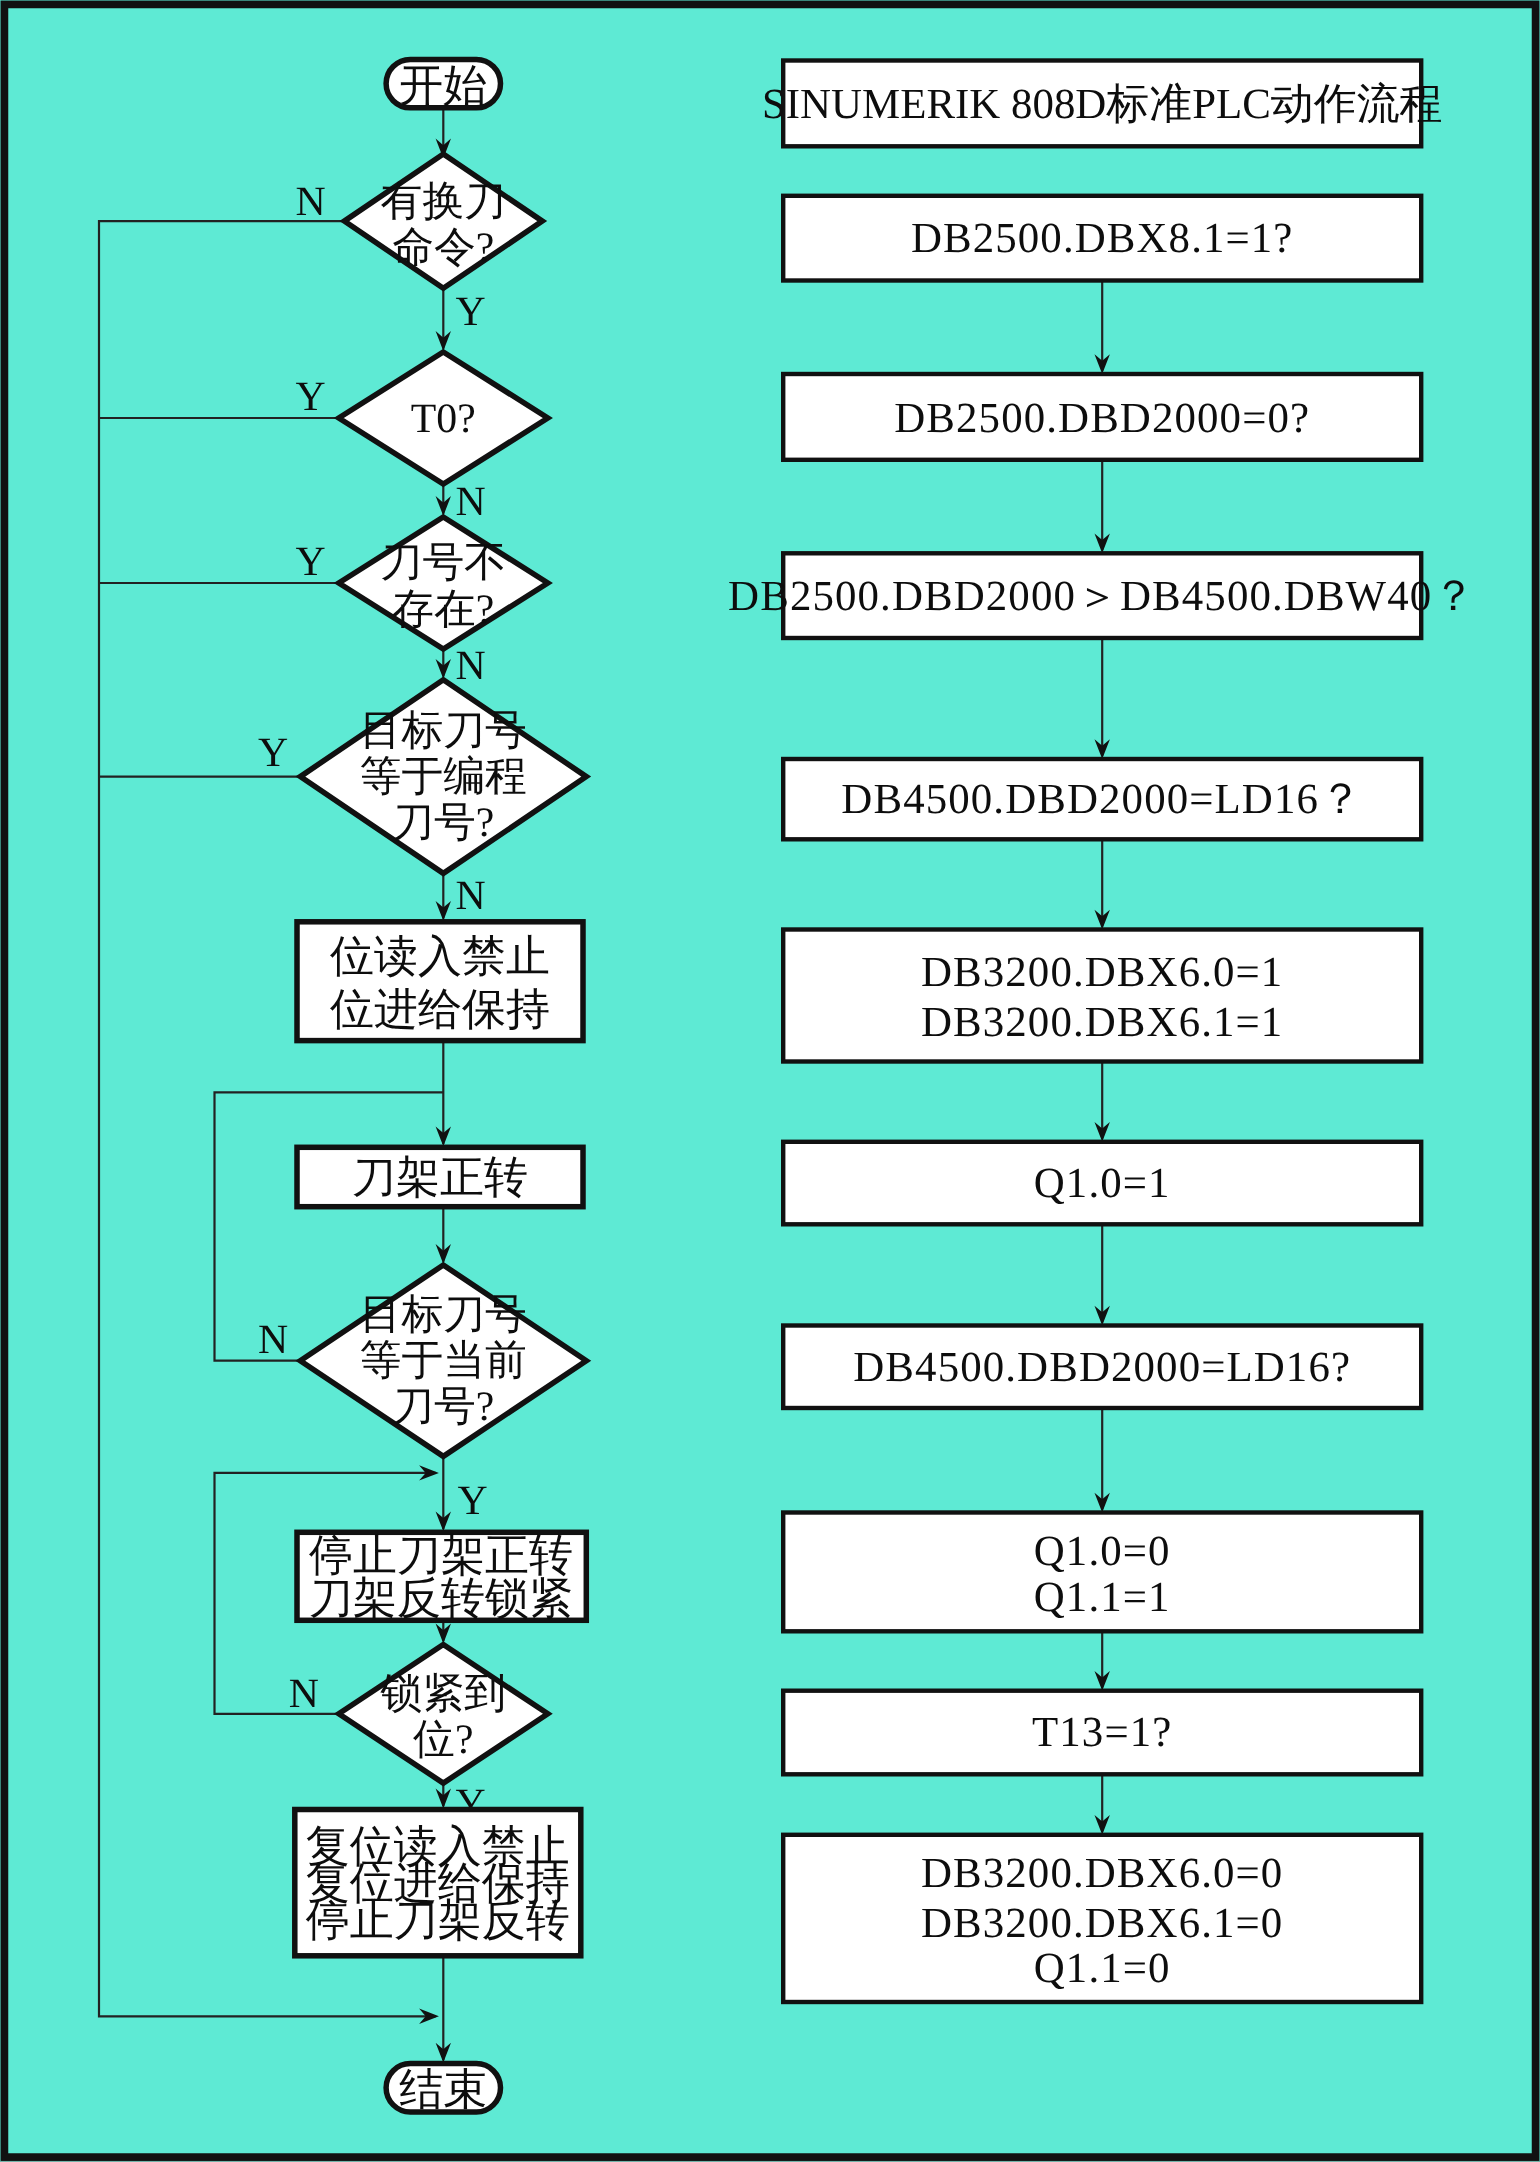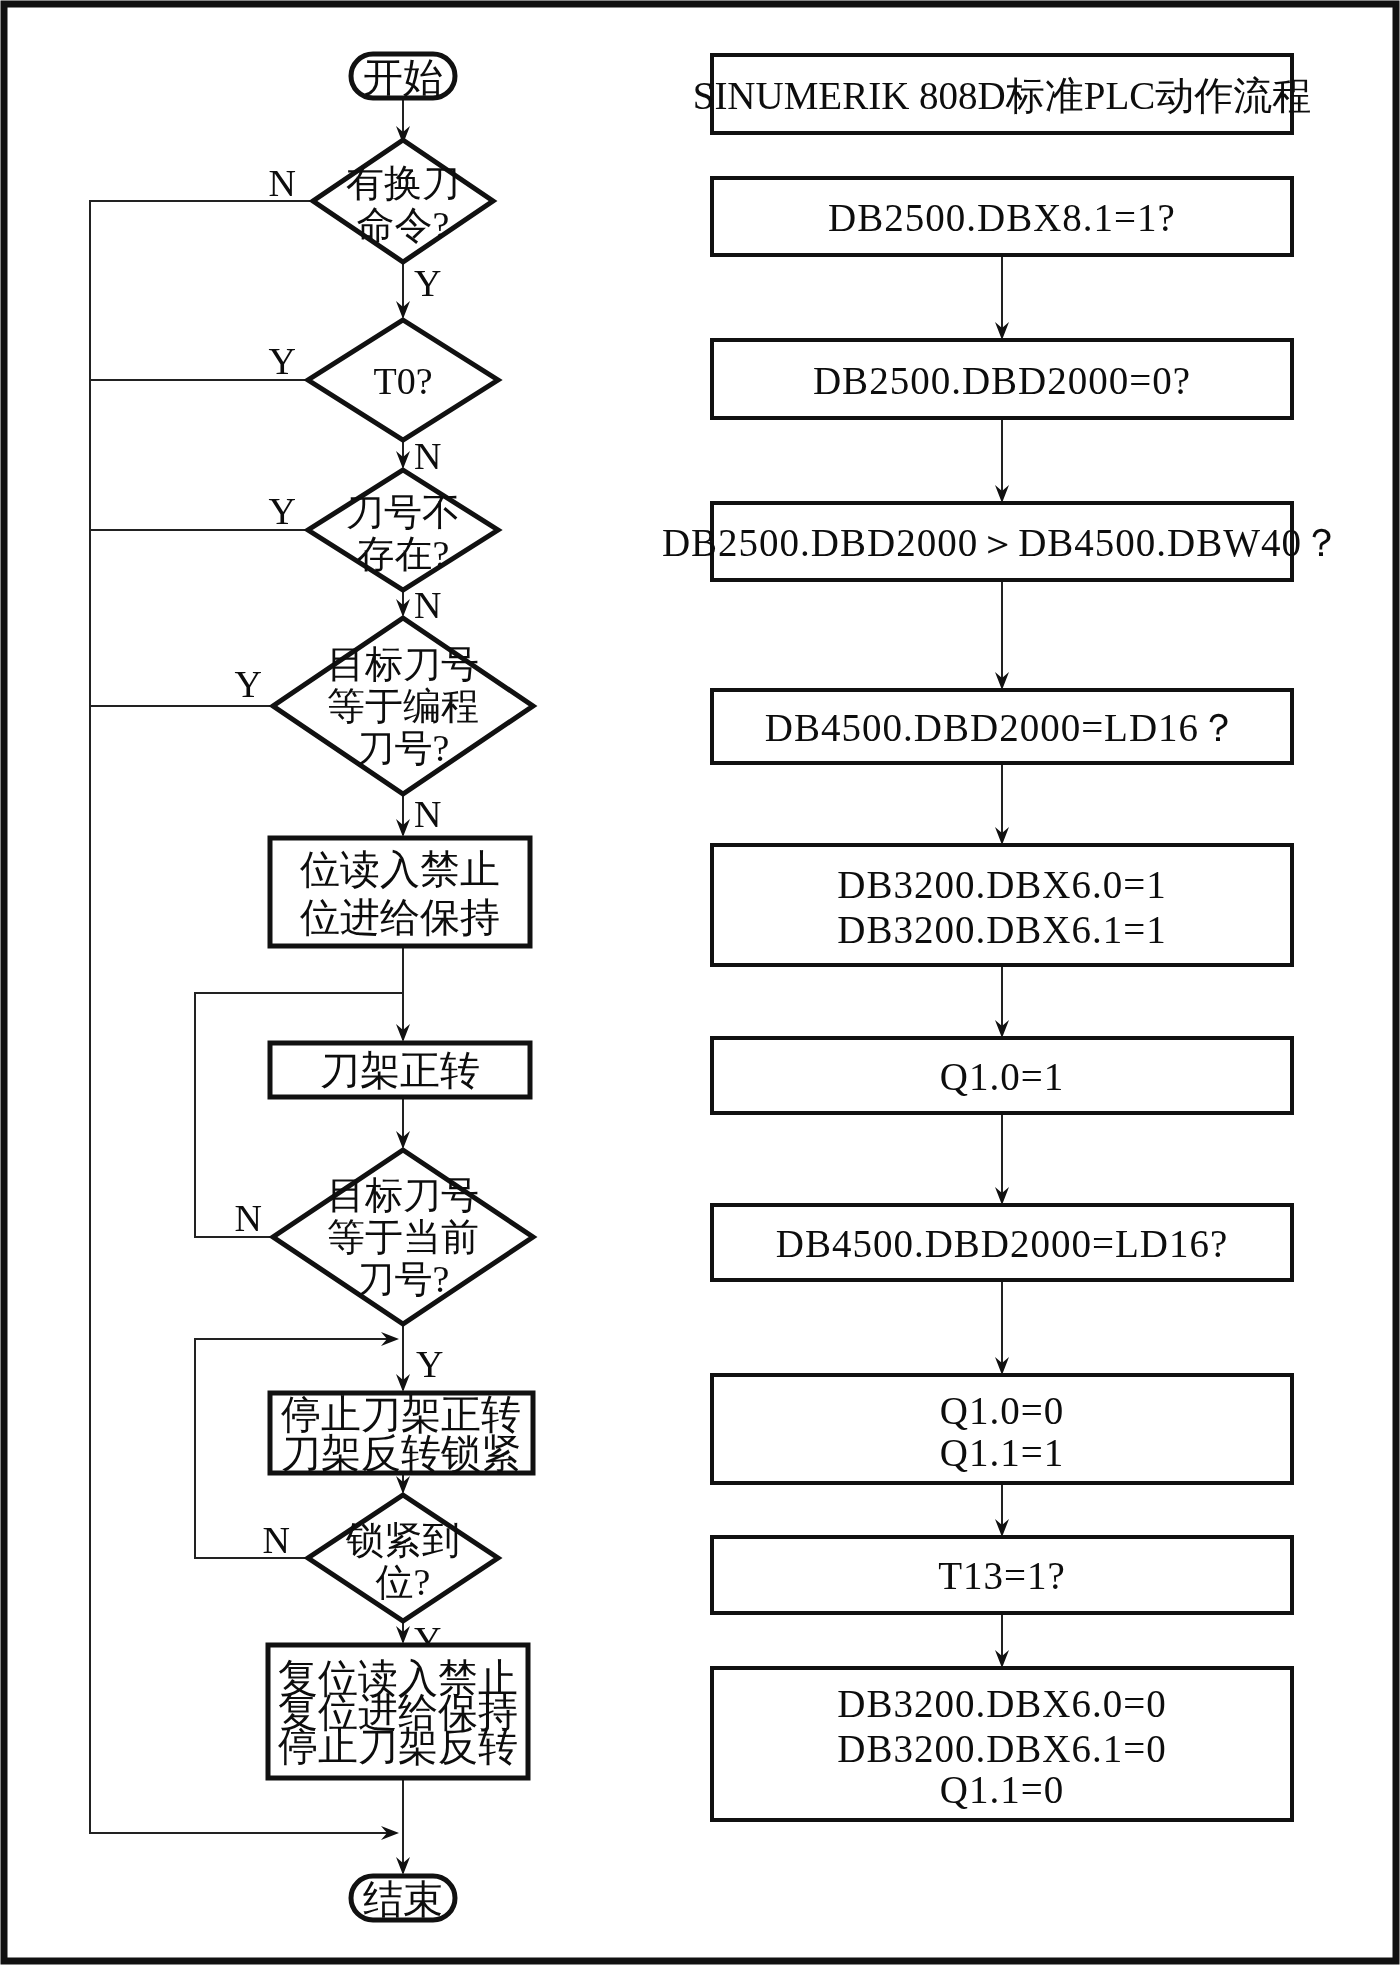--- a/index.html
+++ b/index.html
@@ -1,17 +1,17 @@
 <!DOCTYPE html>
 <html><head>
 <meta charset="utf-8">
 <style>
   html,body{margin:0;padding:0;background:#888;}
   .page{
-    width:1400px;height:1965px;background:#ffffff;margin:0 auto;position:relative;
+    width:1400px;height:1965px;background:#5eead4;margin:0 auto;position:relative;
     font-family:"Liberation Serif","DejaVu Serif",serif;
   }
   svg{display:block;}
   .frame{fill:none;stroke:#111;stroke-width:7;}
   .shape{fill:#fff;stroke:#111;stroke-width:5;}
   .box{fill:#fff;stroke:#111;stroke-width:4;}
   .thin{stroke:#222;stroke-width:2;fill:none;}
   .ah{fill:#111;stroke:none;}
   text{fill:#0d0d0d;}
   .cn{font-size:40px;text-anchor:middle;dominant-baseline:central;}

